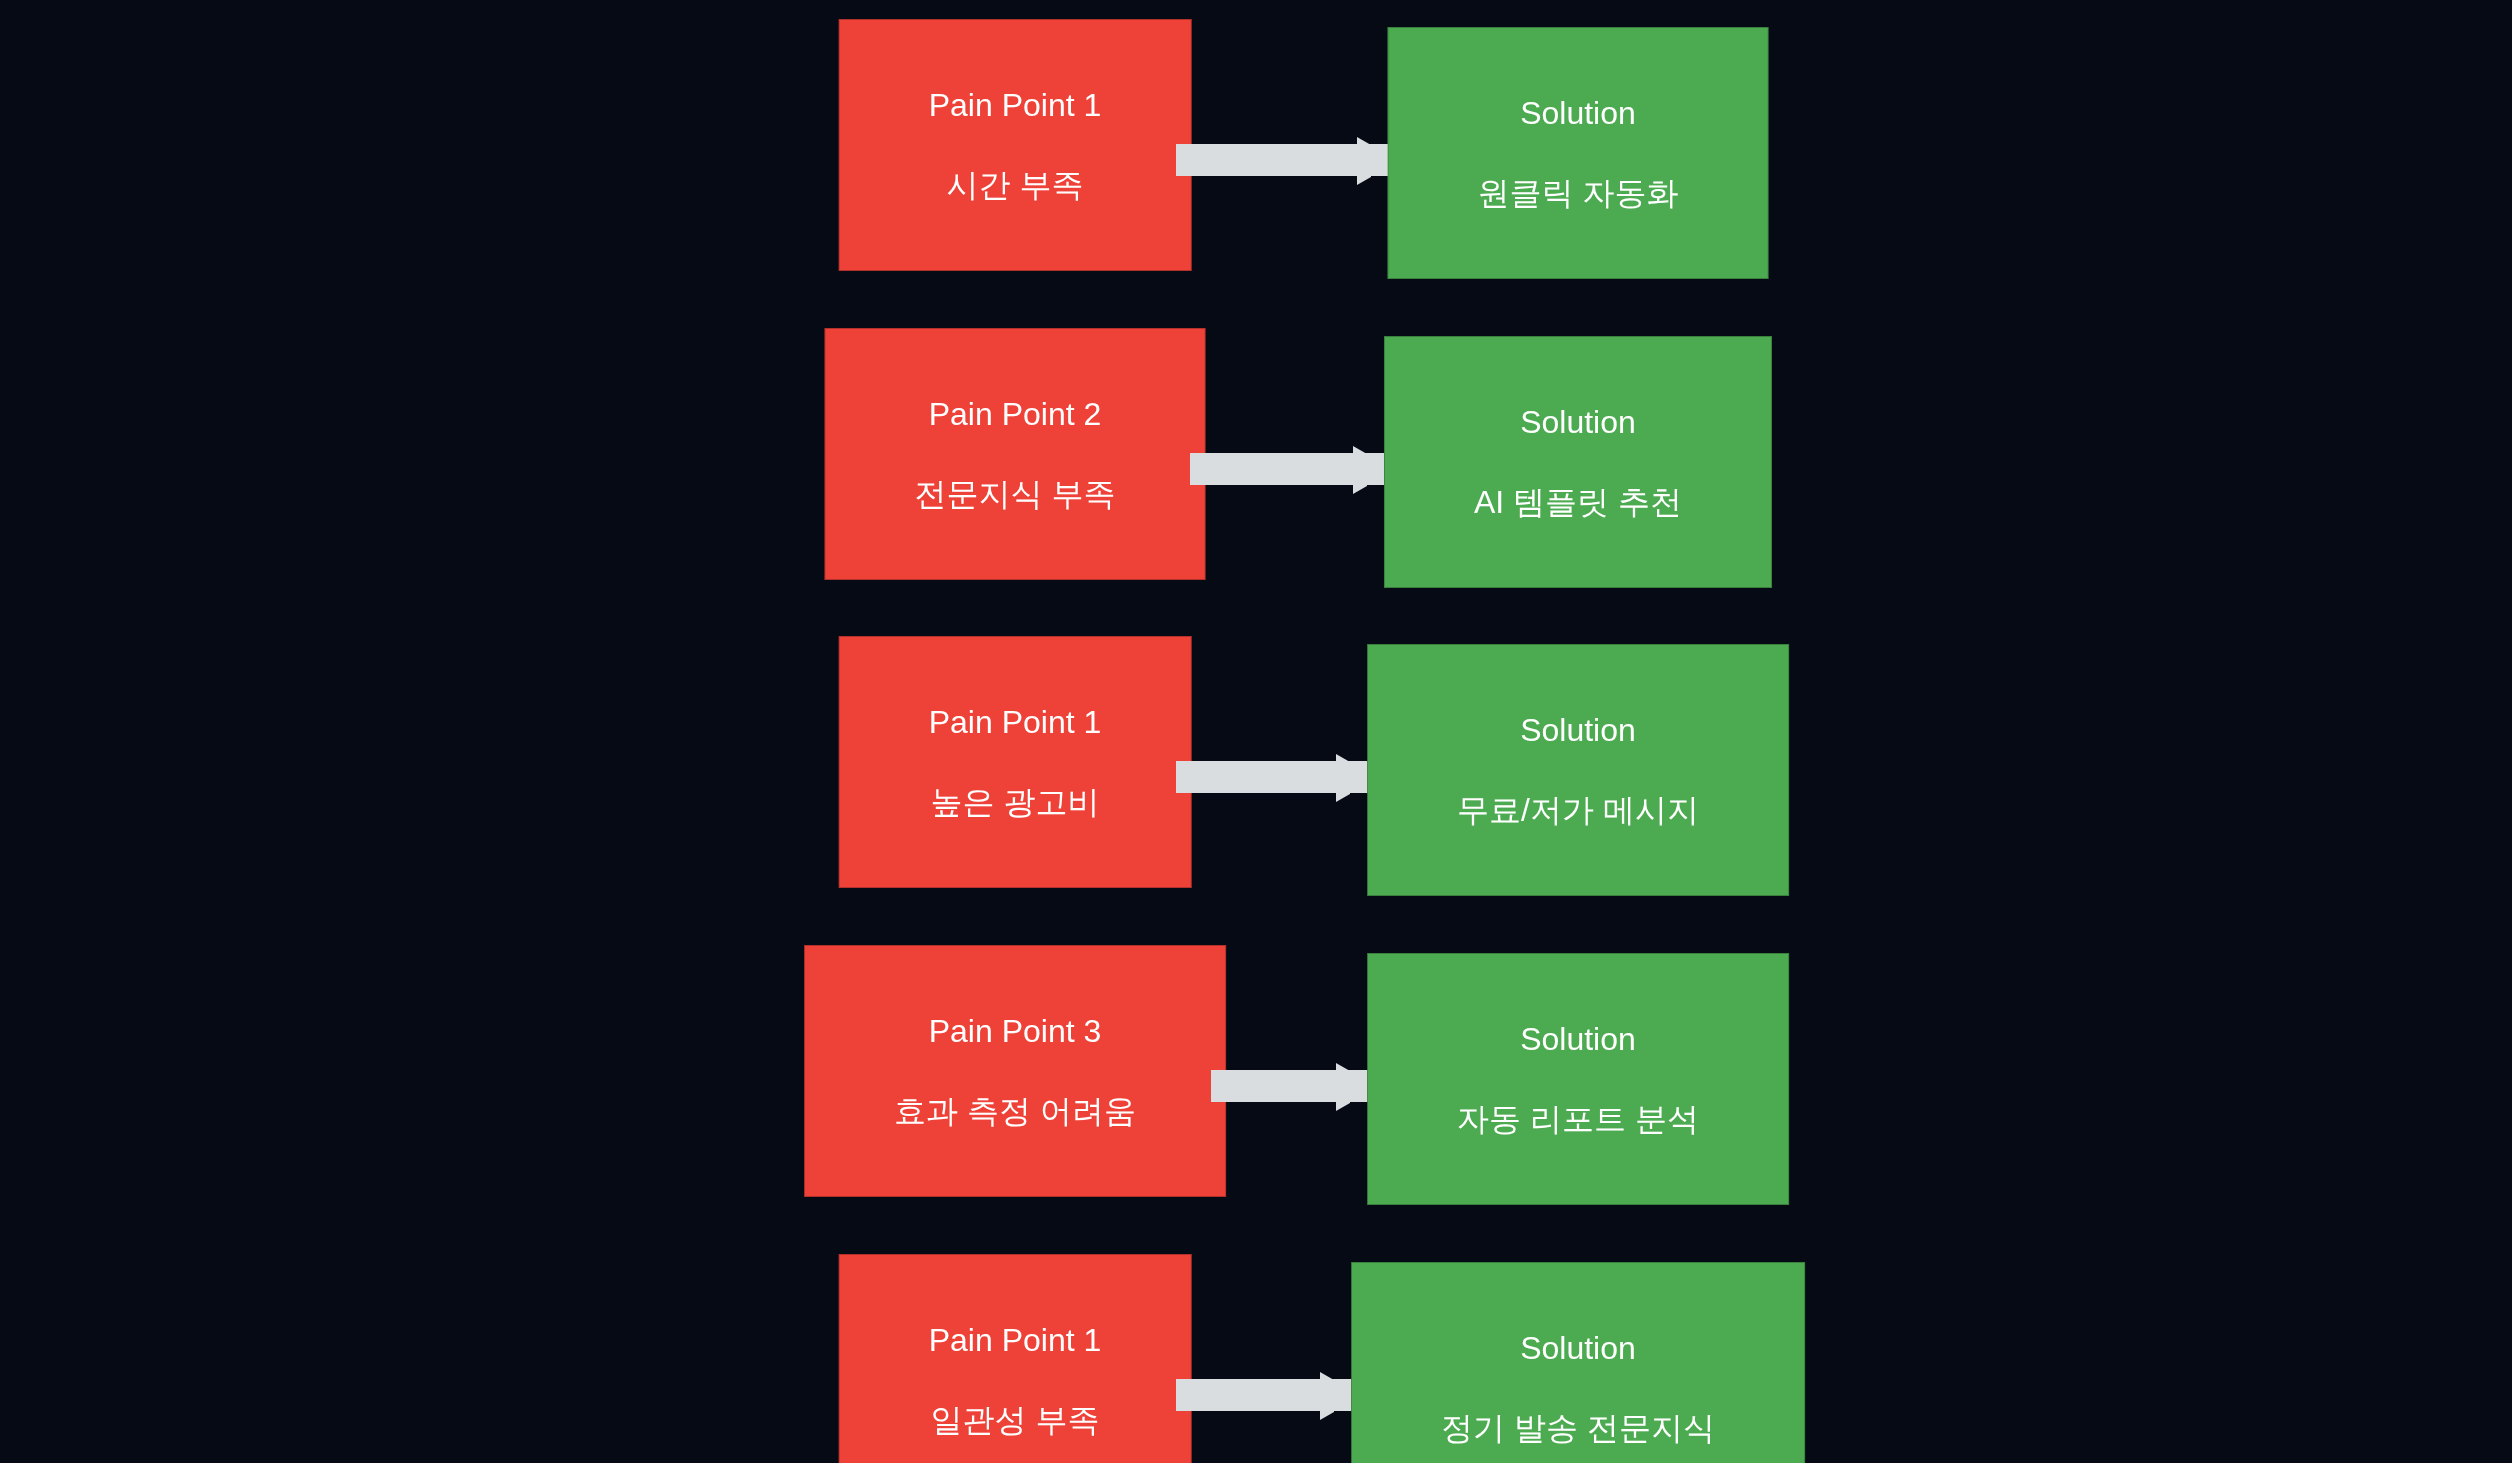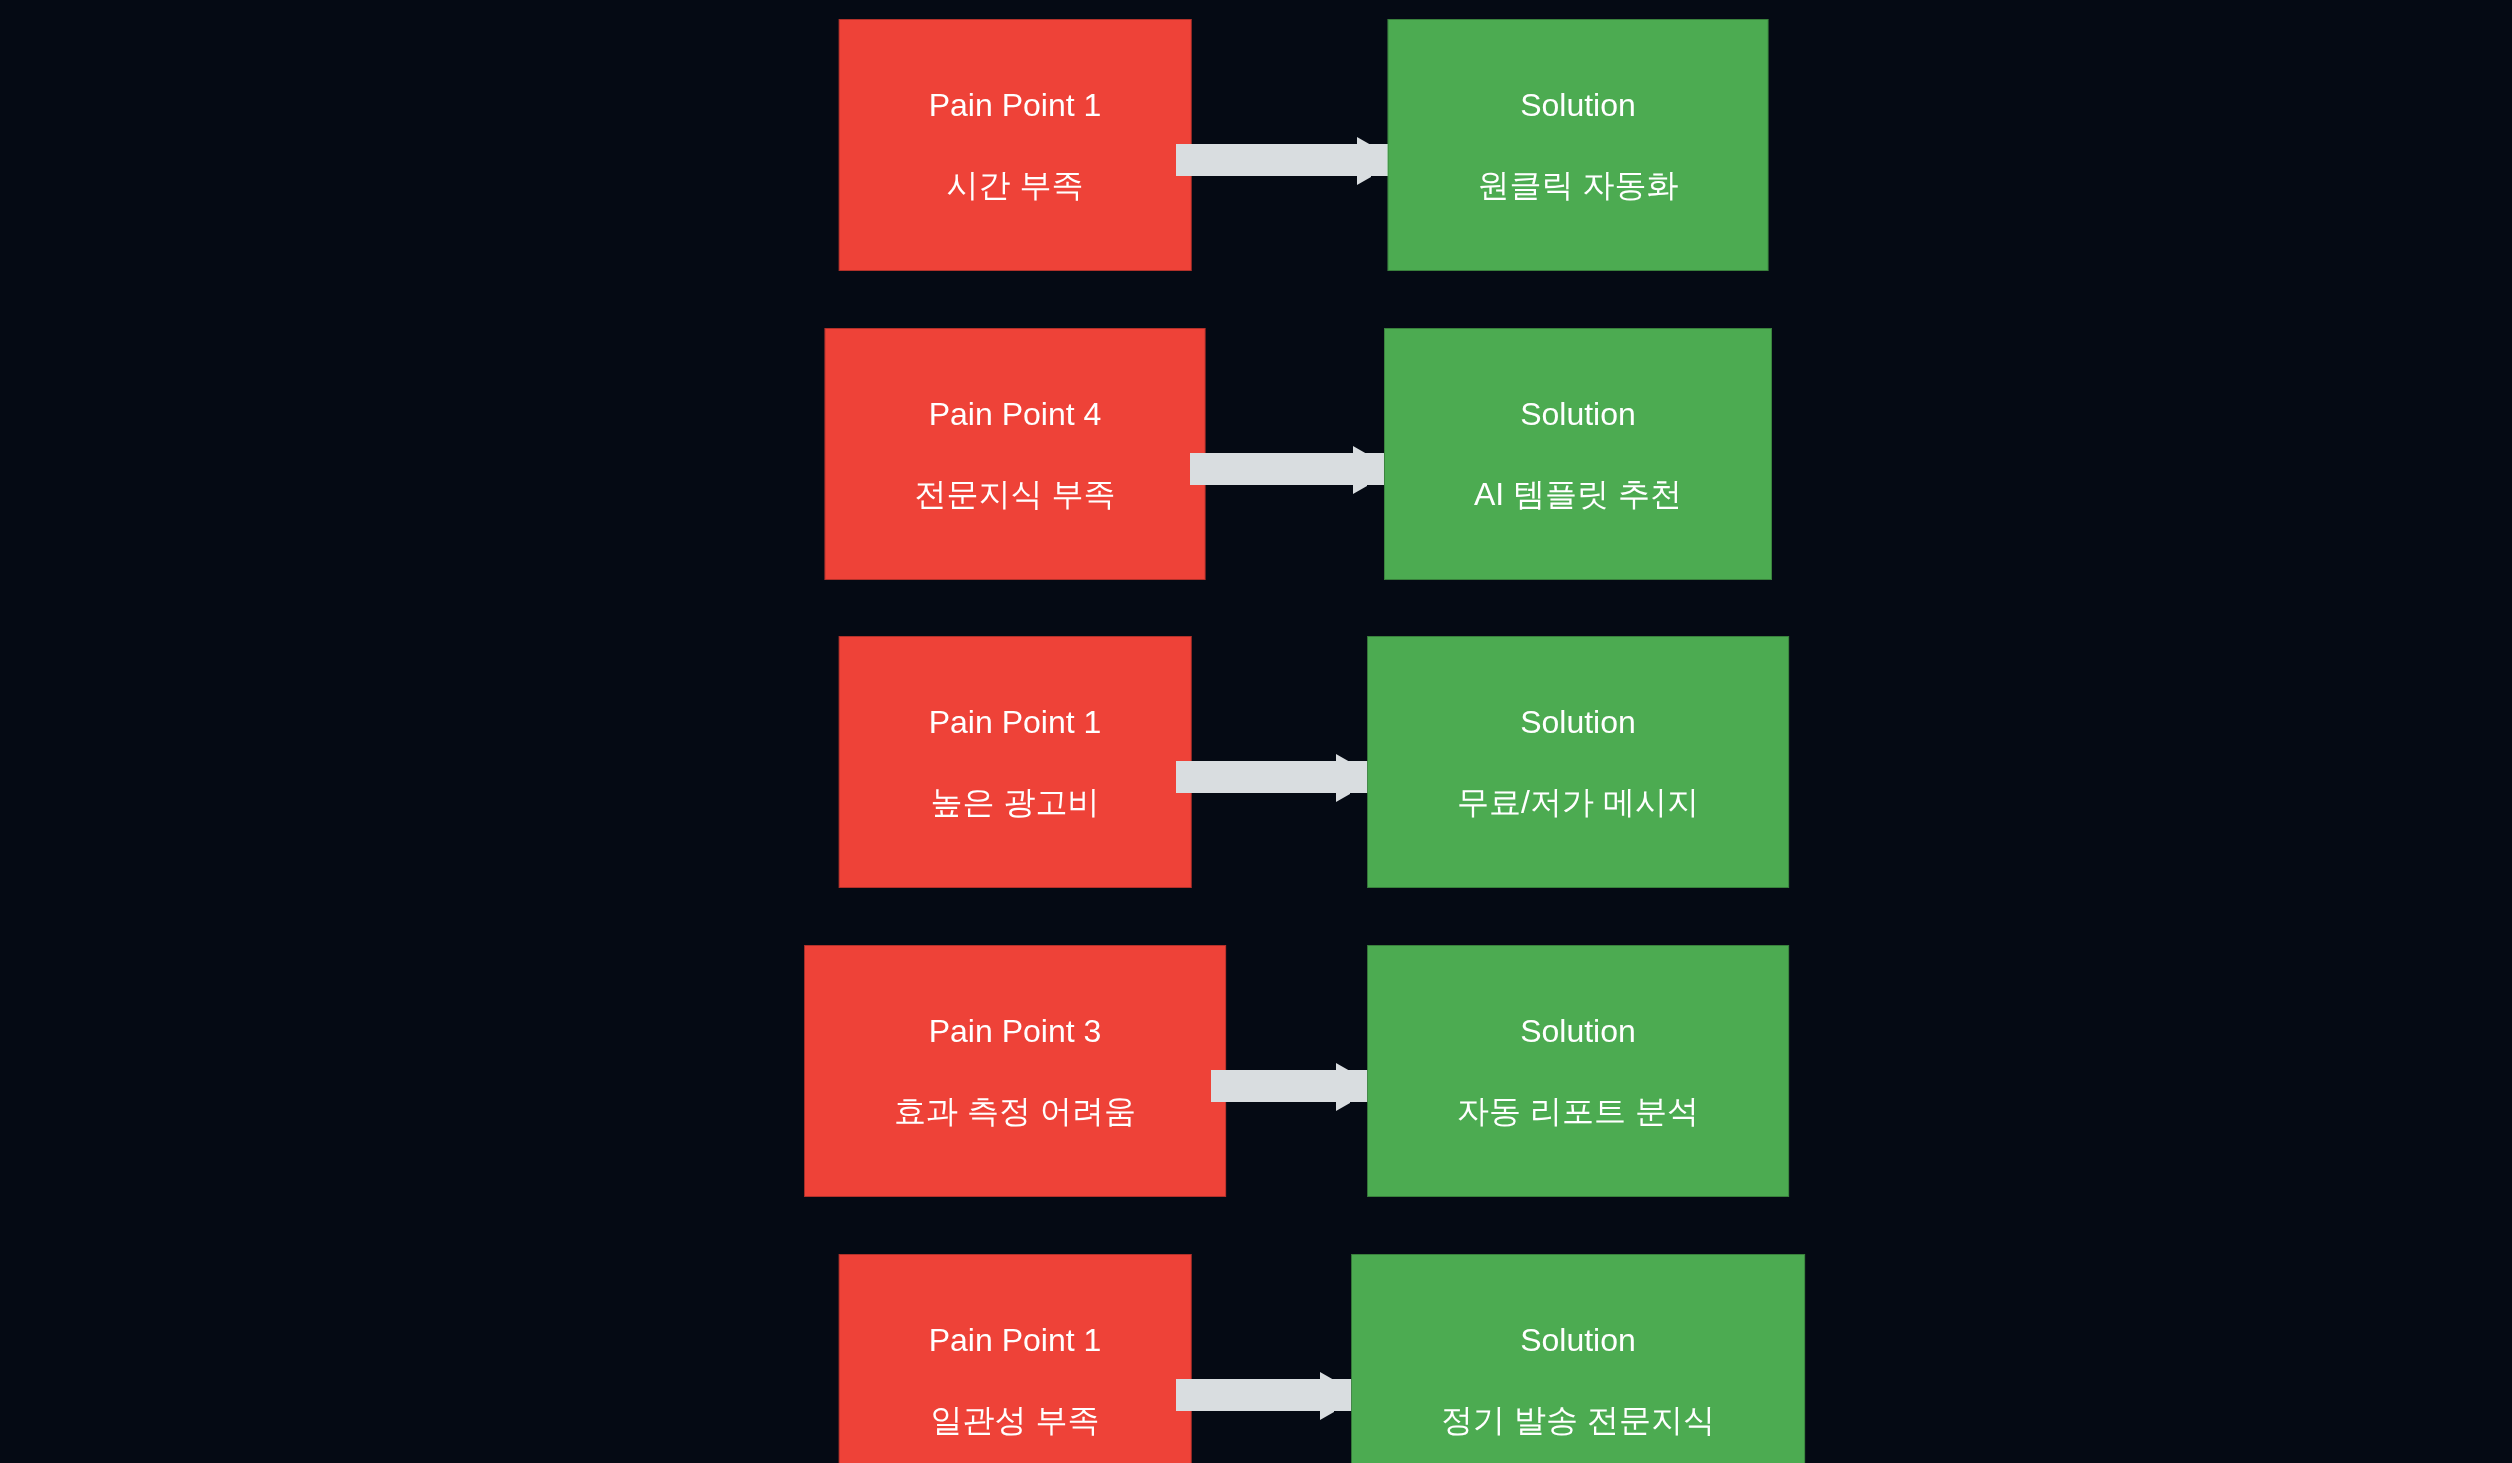--- a/index.html
+++ b/index.html
@@ -42,20 +42,21 @@
   }
   .box .t1 { display: block; }
   .box .t2 { display: block; }
   .pain {
     left: 983px;
     background: var(--pain);
   }
   .sol {
     left: 1546px;
     background: var(--sol);
+    margin-top: 8px;
   }
   .arrow {
     position: absolute;
     top: 0;
     height: 0;
   }
   .arrow-line {
     position: absolute;
     left: 0;
     right: 13px;
@@ -89,21 +90,21 @@
       <div class="arrow-head"></div>
     </div>
     <div class="box sol">
       <span class="t1">Solution</span>
       <span class="t2">원클릭 자동화</span>
     </div>
   </div>
 
   <div class="row" style="top:422px">
     <div class="box pain">
-      <span class="t1">Pain Point 4</span>
+      <span class="t1">Pain Point 2</span>
       <span class="t2">전문지식 부족</span>
     </div>
     <div class="arrow" style="left: 1158px; width: 209px;">
       <div class="arrow-line"></div>
       <div class="arrow-head"></div>
     </div>
     <div class="box sol">
       <span class="t1">Solution</span>
       <span class="t2">AI 템플릿 추천</span>
     </div>

